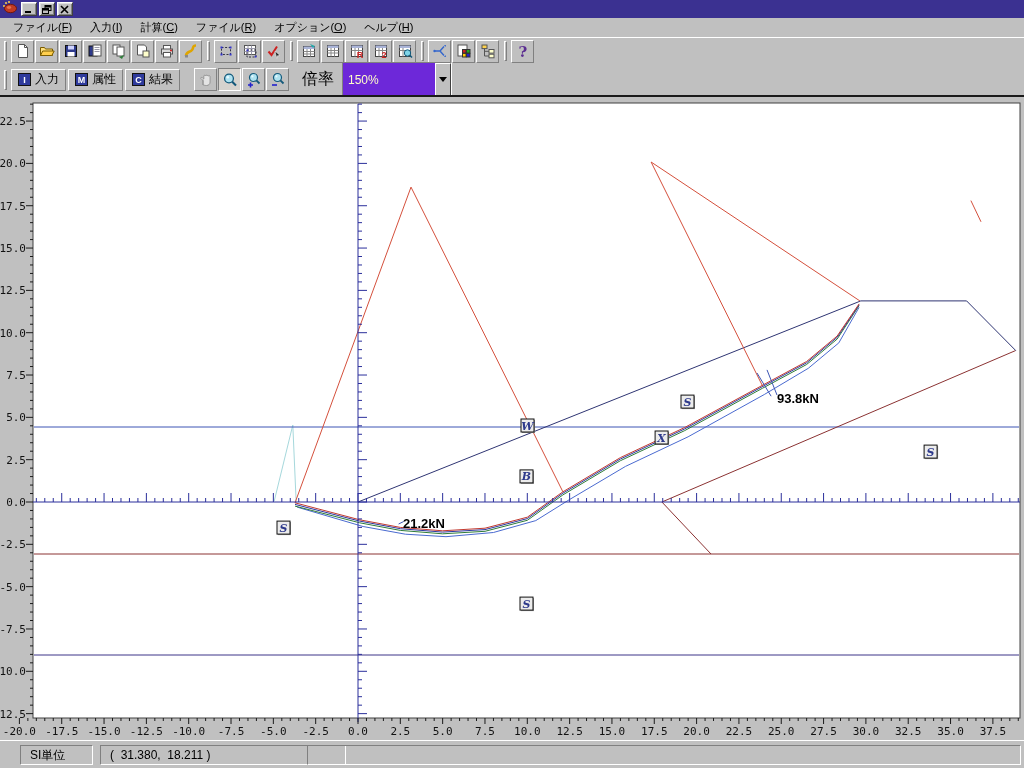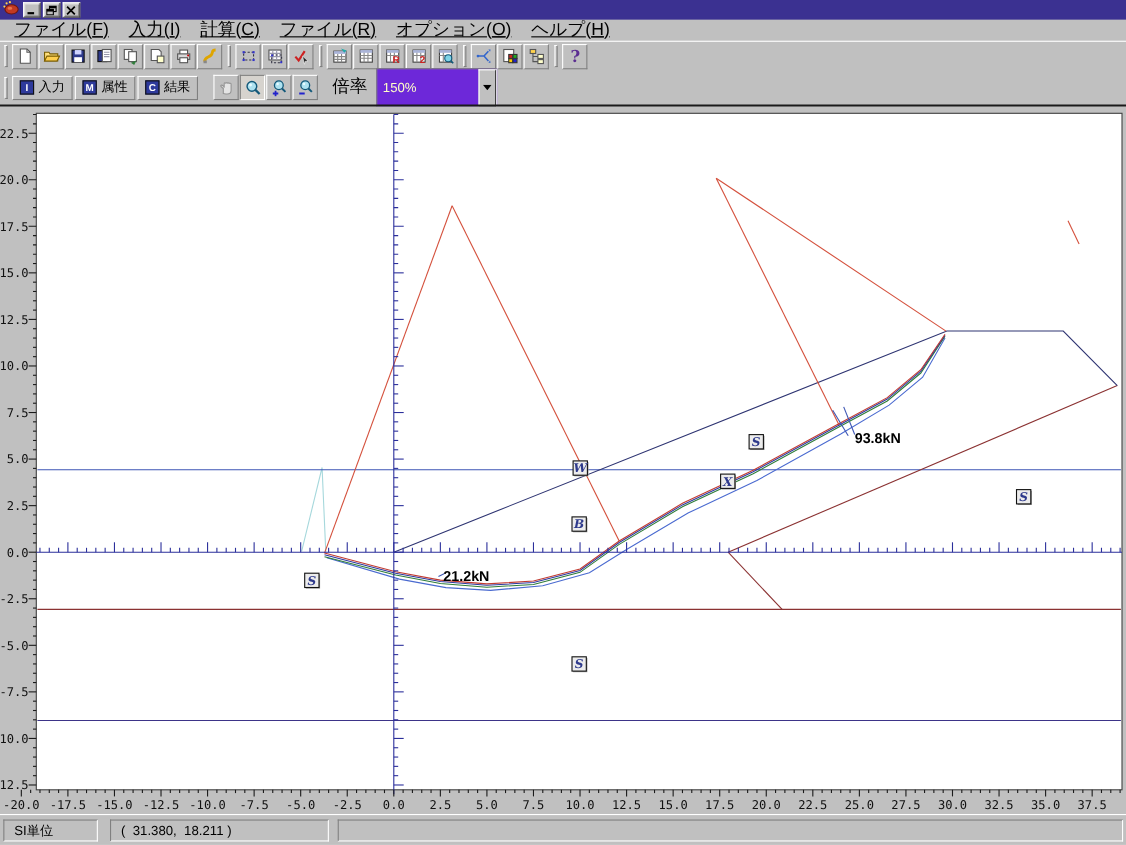--- a/index.html
+++ b/index.html
@@ -11,21 +11,21 @@
               display:flex; align-items:center; padding:0 2px; gap:3px; }
   .title-text { color:#fff; font-weight:bold; font-size:12px; flex:1; white-space:nowrap; overflow:hidden; }
   .winbtns { display:flex; gap:2px; }
   .winbtn { width:16px; height:14px; background:#c0c0c0;
             border:1px solid; border-color:#ffffff #404040 #404040 #ffffff;
             box-shadow:inset 1px 1px 0 #dfdfdf, inset -1px -1px 0 #808080;
             display:flex; align-items:center; justify-content:center; }
 
   
   .menubar { position:absolute; top:18px; left:0; width:1024px; height:19px; background:#c0c0c0;
-             display:flex; align-items:center; font-size:16px; padding-left:4px;text-decoration:underline; }
+             display:flex; align-items:center; font-size:11px; padding-left:4px; }
   .menu-item { padding:1px 9px; white-space:nowrap; }
   .menu-item u { text-decoration:underline; }
 
   
   .toolbar { position:absolute; left:0; width:1024px; background:#c0c0c0; display:flex; align-items:center; }
   #toolbar-main { top:37px; height:27px; border-top:1px solid #ffffff; }
   #toolbar-view { top:64px; height:31px; }
   .tb-group { display:flex; align-items:center; margin-left:4px; }
   .tb-handle { width:3px; height:20px; border:1px solid; border-color:#ffffff #808080 #808080 #ffffff; margin-right:4px; }
   .tb-btn { width:23px; height:23px; display:flex; align-items:center; justify-content:center;
@@ -819,16 +819,16 @@
       </g>
       <g transform="translate(520.0,500.1)">
         <rect x="1" y="1" width="13" height="13" fill="#9a9a9a"></rect>
         <rect x="0" y="0" width="13" height="13" fill="#ececec" stroke="#111"></rect>
         <text x="6.5" y="10.5" text-anchor="middle" class="marker-letter">S</text>
       </g>
     </svg>
 </div>
 
 <div id="statusbar">
-  <span class="status-panel" style="left:3px; width:86px;">SI単位</span>
-  <span class="status-panel" style="left:100px; width:199px;">(  31.380,  18.211 )</span>
+  <span class="status-panel" style="left:20px; width:73px;">SI単位</span>
+  <span class="status-panel" style="left:100px; width:246px;">(  31.380,  18.211 )</span>
   <span class="status-panel" style="left:307px; width:714px;"></span>
 </div>
 
 </body></html>

